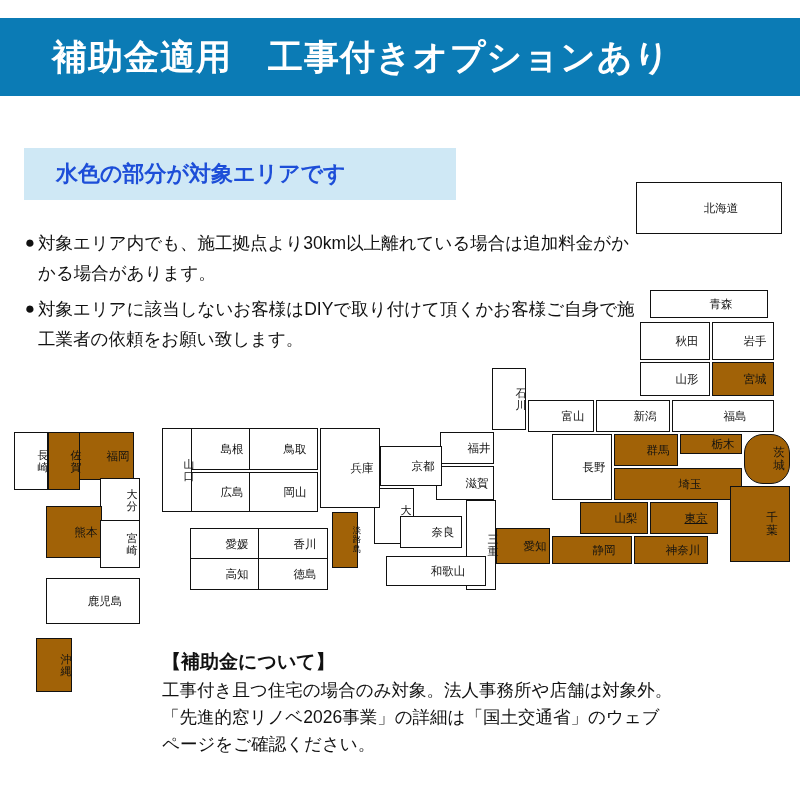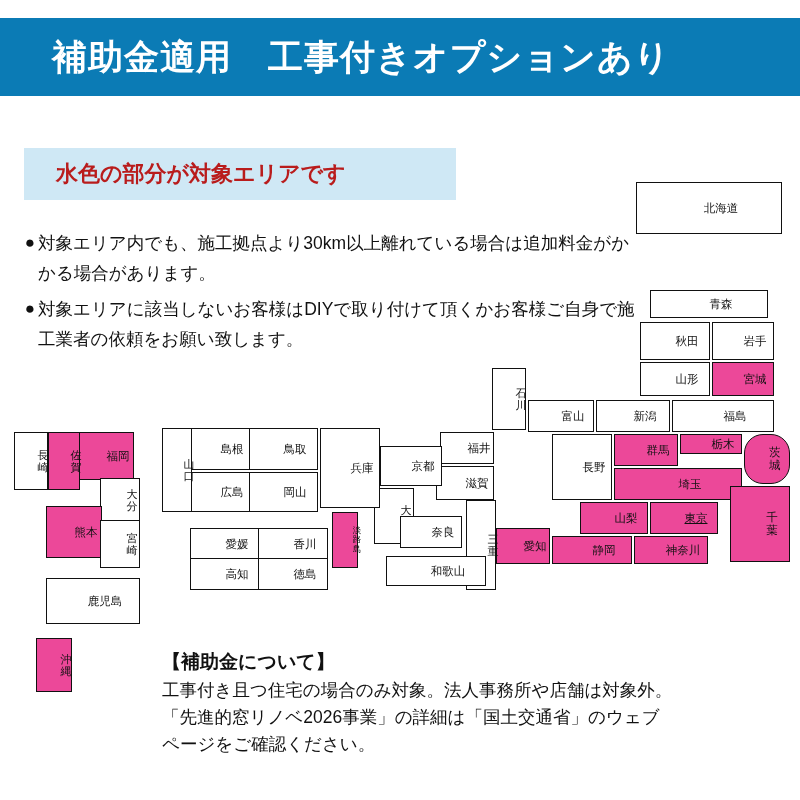--- a/index.html
+++ b/index.html
@@ -29,21 +29,21 @@
   }
 
   
   .callout{
     position:absolute;left:24px;top:148px;
     width:432px;height:52px;
     background:#cfe8f5;
     display:flex;align-items:center;
   }
   .callout-text{
-    font-size:22px;font-weight:bold;color:#b91c1c;
+    font-size:22px;font-weight:bold;color:#1d4ed8;
     margin-left:32px;
   }
 
   
   .bullets{
     position:absolute;left:22px;top:228px;width:620px;
   }
   .bullet{
     display:flex;align-items:flex-start;margin-bottom:6px;
   }
@@ -57,26 +57,26 @@
   
   .map{position:absolute;left:0;top:0;width:800px;height:800px;}
   .pref{
     position:absolute;
     box-sizing:border-box;
     border:1.3px solid #111;
     background:#ffffff;
     display:flex;align-items:center;justify-content:center;
     font-size:11.5px;
     line-height:1.12;
-    text-align:left;
+    text-align:center;
     color:#111;
     white-space:pre-line;
     padding-left:24px;
   }
-  .pref.on{background:#ec4899;}
+  .pref.on{background:#a16207;}
 
   
   .note{
     position:absolute;left:162px;top:648px;width:620px;
   }
   .note-title{font-size:19px;font-weight:bold;line-height:1.5;}
   .note-line{font-size:17.5px;line-height:1.55;}
 </style>
 </head>
 <body>

